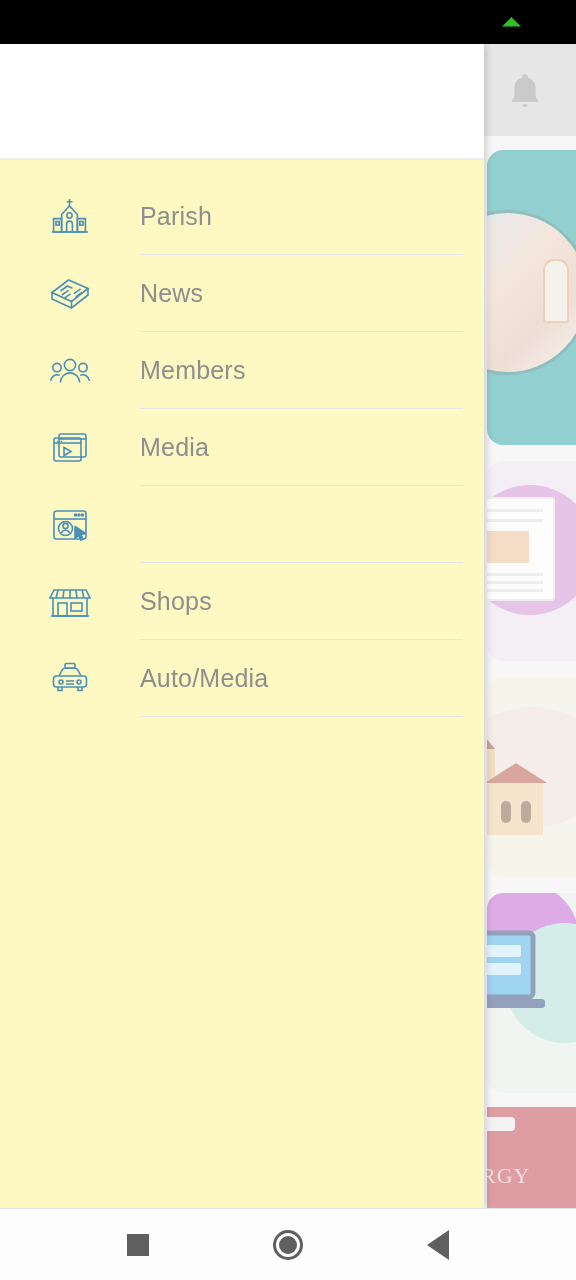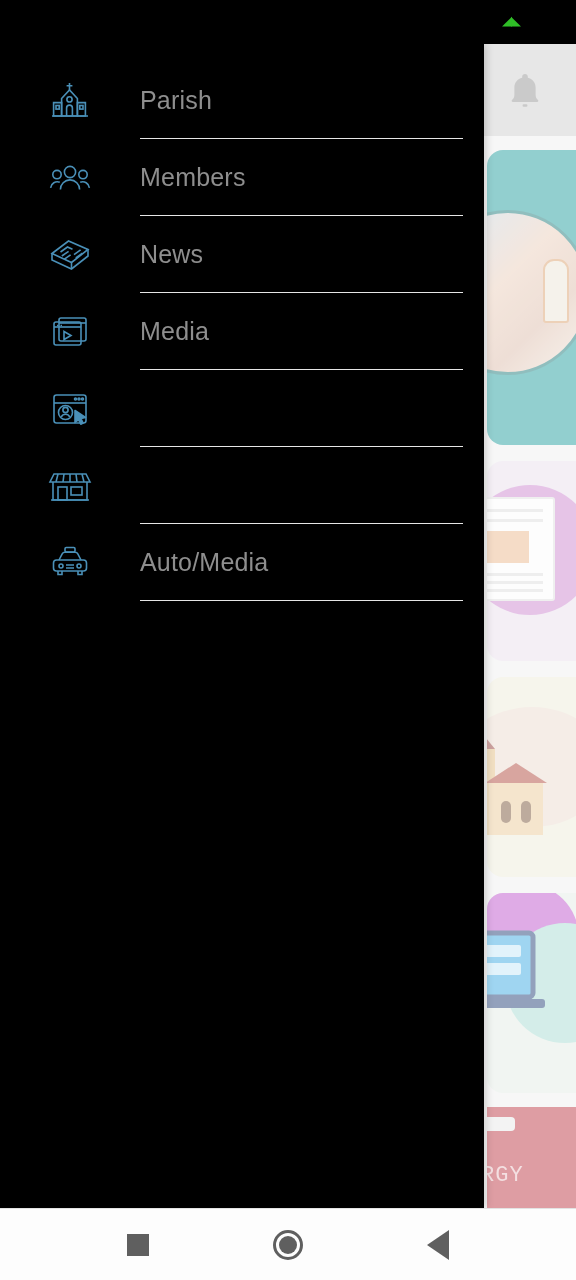--- a/index.html
+++ b/index.html
@@ -83,35 +83,35 @@
     position:absolute; left:487px; top:1063px; width:110px; height:105px;
     background:#b52633; overflow:hidden;
   }
   .red-banner .pill {
     position:absolute; left:-8px; top:10px; width:36px; height:14px;
     border-radius:4px; background:#e5e5e5;
   }
   .red-banner .rb-text {
     position:absolute; left:-6px; top:56px;
     font-size:22px; color:#e6b9bd; letter-spacing:1px;
-    font-family:Liberation Mono, monospace;
+    font-family:Liberation Serif, serif;
   }
 
   
   .scrim {
     position:absolute; top:44px; left:0; width:576px; height:1164px;
     background:rgba(255,255,255,0.55); z-index:10; pointer-events:none;
   }
 
   
   .drawer {
     position:absolute; top:44px; left:0; width:484px; height:1164px;
-    background:#000000; z-index:20;
+    background:#fef9c3; z-index:20;
     box-shadow:2px 0 8px rgba(0,0,0,0.18);
-    display:flex; flex-direction:row;
+    display:flex; flex-direction:column;
   }
   .drawer-header { height:114px; flex:none; background:#ffffff; }
   .drawer-header-divider { height:2px; background:#ededed; flex:none; }
 
   .menu { flex:1; padding-top:18px; }
   .menu-item {
     position:relative; display:flex; align-items:center;
     height:77px; padding-left:0;
   }
   .menu-icon {
@@ -262,43 +262,43 @@
             <path d="M4 37h36"></path>
           </svg>
         </span>
         <span class="menu-label">Parish</span>
         <span class="menu-divider"></span>
       </div>
 
       <div class="menu-item">
         <span class="menu-icon">
           <svg viewBox="0 0 44 44" fill="none" stroke="#4a90b8" stroke-width="1.6">
+            <path d="M4 20.5L20.5 8l19.5 8.5-16.5 13z"></path>
+            <path d="M4 20.5v6.5l19.5 9 16.5-13v-7"></path>
+            <path d="M23.5 29.5V36"></path>
+            <path d="M12.5 19l7-5 5 2.2M13.8 23l6.8-4.6M16 26.4l6.6-4.6"></path>
+            <path d="M26 21.6l6.6-4.8M27.8 25l6.6-4.8"></path>
+          </svg>
+        </span>
+        <span class="menu-label">News</span>
+        <span class="menu-divider"></span>
+      </div>
+
+      <div class="menu-item">
+        <span class="menu-icon">
+          <svg viewBox="0 0 44 44" fill="none" stroke="#4a90b8" stroke-width="1.6">
             <circle cx="22" cy="16" r="5.6"></circle>
             <path d="M12.4 33.5a9.6 9.6 0 0 1 19.2 0"></path>
             <circle cx="9" cy="18.6" r="4.2"></circle>
             <path d="M2.6 31.8a6.8 6.8 0 0 1 9.2-5.6"></path>
             <circle cx="35" cy="18.6" r="4.2"></circle>
             <path d="M41.4 31.8a6.8 6.8 0 0 0-9.2-5.6"></path>
           </svg>
         </span>
         <span class="menu-label">Members</span>
-        <span class="menu-divider"></span>
-      </div>
-
-      <div class="menu-item">
-        <span class="menu-icon">
-          <svg viewBox="0 0 44 44" fill="none" stroke="#4a90b8" stroke-width="1.6">
-            <path d="M4 20.5L20.5 8l19.5 8.5-16.5 13z"></path>
-            <path d="M4 20.5v6.5l19.5 9 16.5-13v-7"></path>
-            <path d="M23.5 29.5V36"></path>
-            <path d="M12.5 19l7-5 5 2.2M13.8 23l6.8-4.6M16 26.4l6.6-4.6"></path>
-            <path d="M26 21.6l6.6-4.8M27.8 25l6.6-4.8"></path>
-          </svg>
-        </span>
-        <span class="menu-label">News</span>
         <span class="menu-divider"></span>
       </div>
 
       <div class="menu-item">
         <span class="menu-icon">
           <svg viewBox="0 0 44 44" fill="none" stroke="#4a90b8" stroke-width="1.6">
             <rect x="11" y="8" width="27" height="23" rx="2"></rect>
             <path d="M11 13h27"></path>
             <rect x="6" y="12" width="27" height="23" rx="2"></rect>
             <path d="M6 17h27"></path>
@@ -332,20 +332,21 @@
         <span class="menu-icon">
           <svg viewBox="0 0 44 44" fill="none" stroke="#4a90b8" stroke-width="1.6">
             <path d="M6 10h32l4 8H2z"></path>
             <path d="M10 10l-2 8M16 10l-1 8M22 10v8M28 10l1 8M34 10l2 8"></path>
             <path d="M5 18v18h34V18"></path>
             <rect x="10" y="23" width="9" height="13"></rect>
             <rect x="23" y="23" width="11" height="8"></rect>
             <path d="M3 36h38"></path>
           </svg>
         </span>
+        <span class="menu-label">Shops</span>
         <span class="menu-divider"></span>
       </div>
 
       <div class="menu-item">
         <span class="menu-icon">
           <svg viewBox="0 0 44 44" fill="none" stroke="#4a90b8" stroke-width="1.6">
             <rect x="17" y="6.5" width="10" height="4.5" rx="1.2"></rect>
             <path d="M11 19l3.2-6.2a3 3 0 0 1 2.7-1.6h10.2a3 3 0 0 1 2.7 1.6L33 19"></path>
             <rect x="5.5" y="19" width="33" height="11" rx="3"></rect>
             <circle cx="13" cy="25" r="2"></circle>

